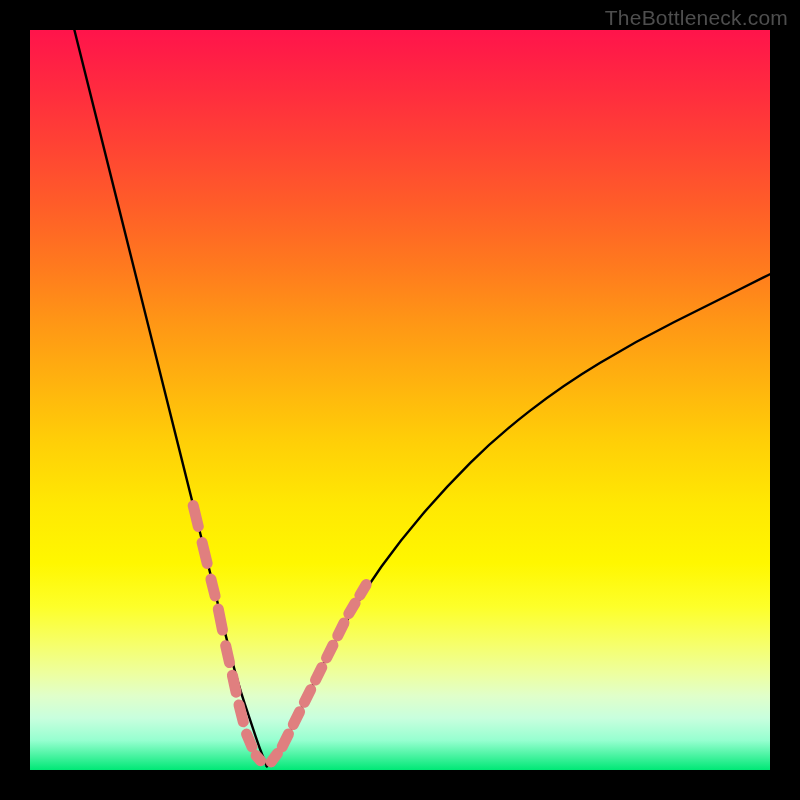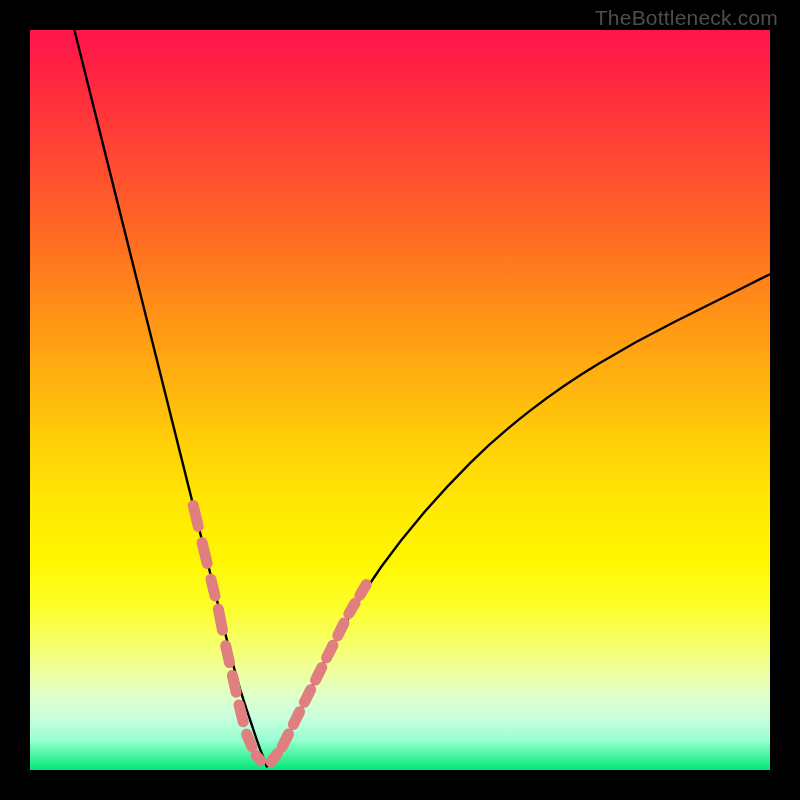--- a/index.html
+++ b/index.html
@@ -32,21 +32,21 @@
       #edffa0 87%,
       #e0ffca 90%,
       #c8ffde 93%,
       #96ffd0 96%,
       #00e876 100%
     );
   }
   .watermark {
     position: absolute;
     top: 6px;
-    right: 22px;
+    right: 12px;
     font-family: Arial, Helvetica, sans-serif;
     font-size: 21px;
     font-weight: 500;
     color: #4e4e4e;
     letter-spacing: 0.2px;
   }
   svg.curves {
     position: absolute;
     left: 0;
     top: 0;

